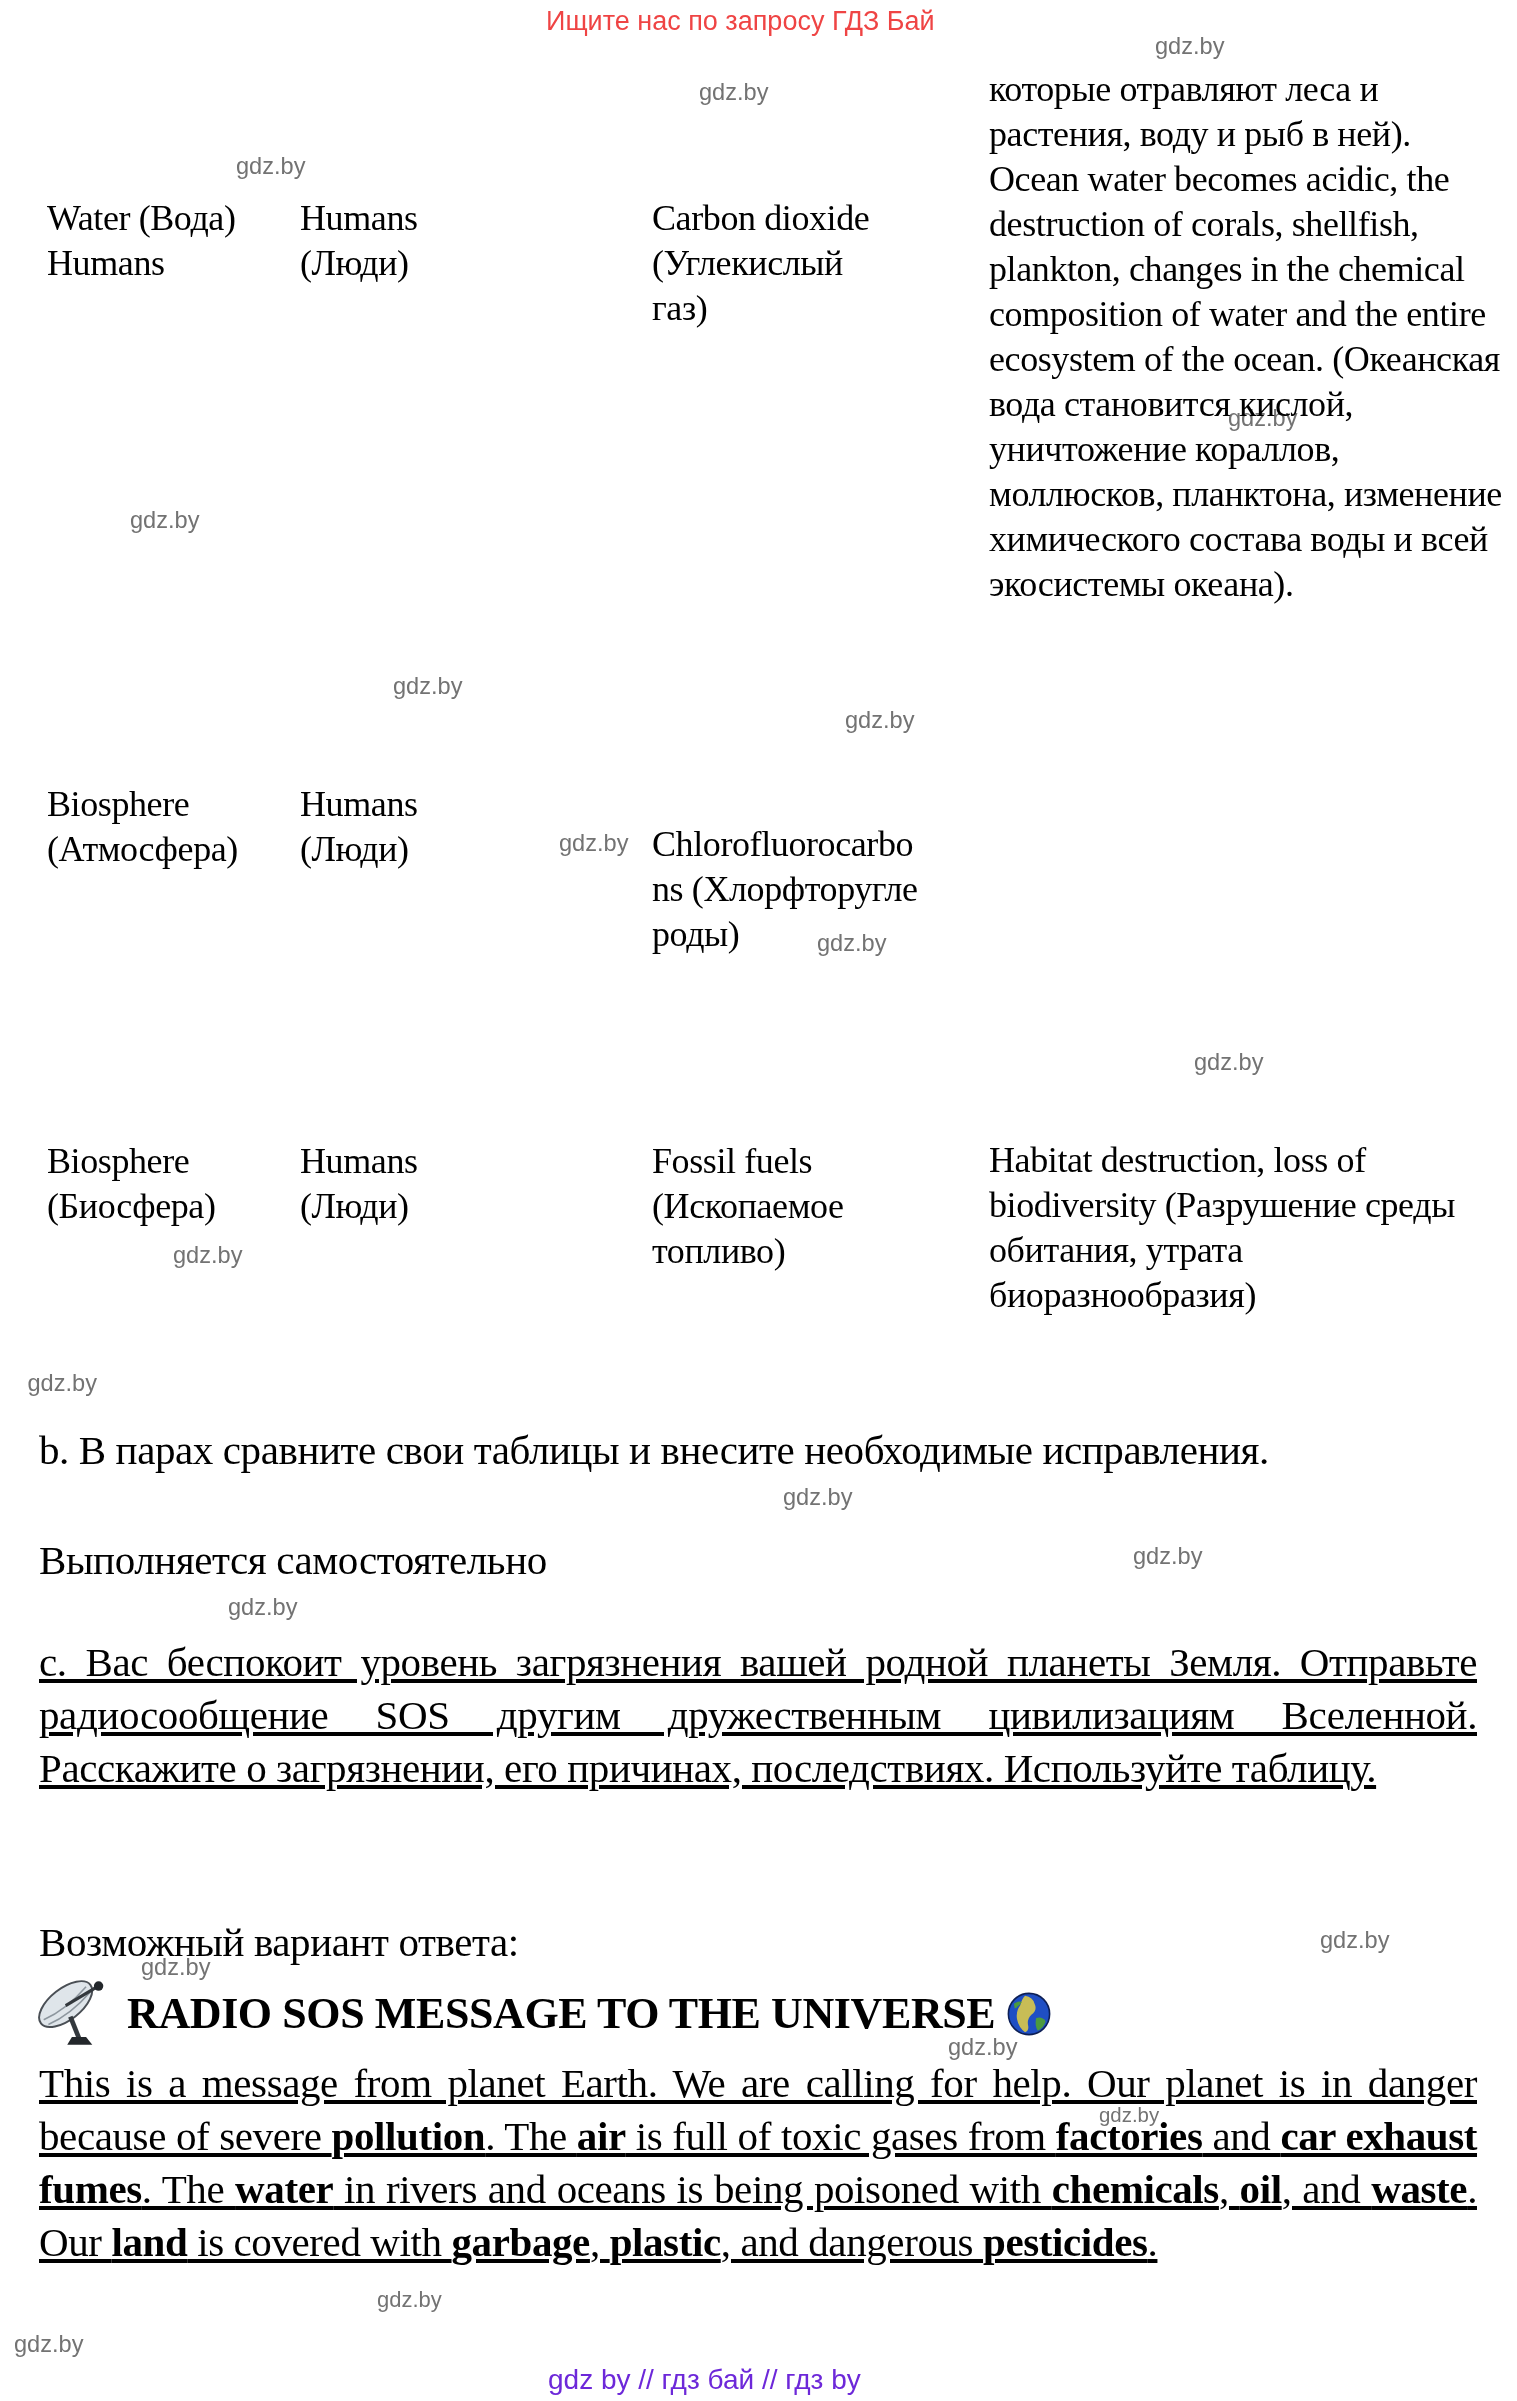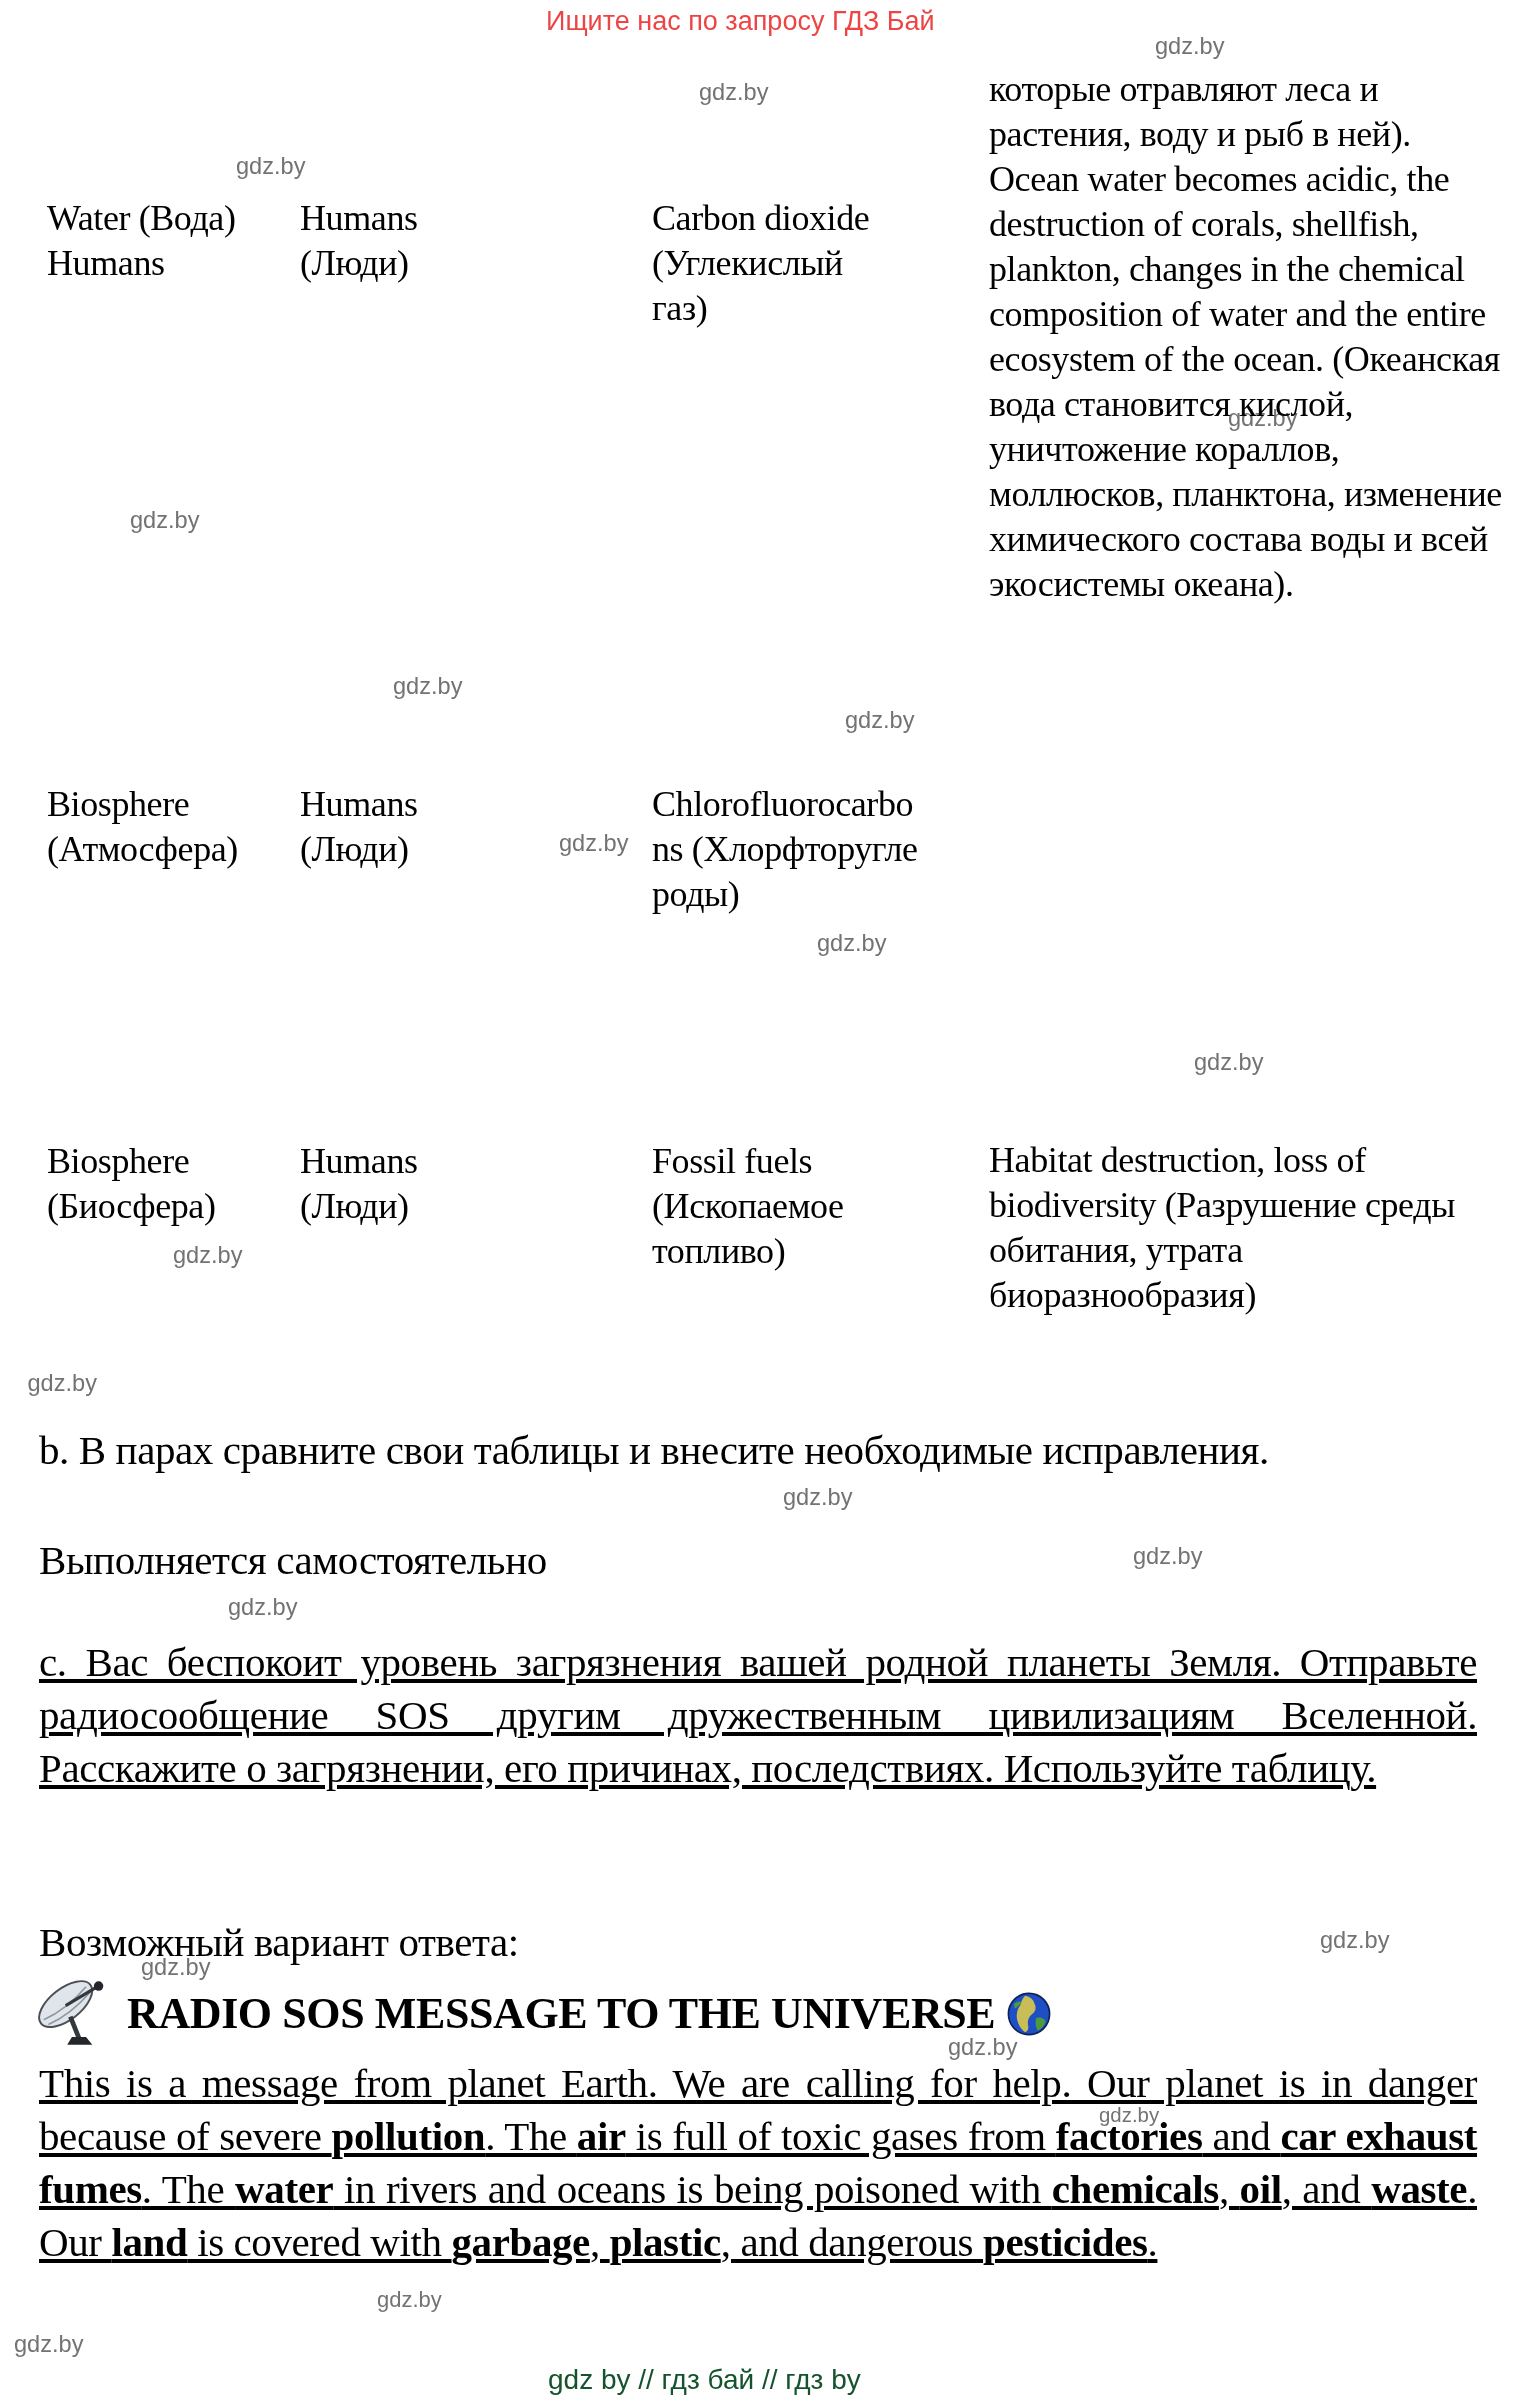--- a/index.html
+++ b/index.html
@@ -11,21 +11,21 @@
     position:absolute;left:546px;top:6.3px;font-family:"Liberation Sans","DejaVu Sans",sans-serif;
     font-size:27px;font-weight:400;
   }
   .wm{
     position:absolute;font-family:"Liberation Sans","DejaVu Sans",sans-serif;color:#737373;
     white-space:nowrap;
   }
   .cell{
     position:absolute;font-size:36px;line-height:45px;white-space:pre-line;letter-spacing:-0.4px;
   }
-  .cell.brk{white-space:normal;word-break:break-all;}
+  .cell.brk{white-space:normal;word-break:break-all;margin-top:40px;}
   .para{
     position:absolute;left:39px;width:1438px;font-size:41px;line-height:53px;letter-spacing:-0.4px;
   }
   .justify{text-align:justify;text-decoration:underline;}
   .sos-row{
     position:absolute;left:31px;top:1979px;display:flex;align-items:center;gap:11px;
   }
   .sos-title{font-size:44px;font-weight:bold;letter-spacing:-0.4px;white-space:nowrap;}
   .footer{
     position:absolute;left:548px;top:2364px;font-family:"Liberation Sans","DejaVu Sans",sans-serif;
@@ -116,16 +116,16 @@
         <circle cx="29" cy="29" r="26" fill="#1f4fc4" stroke="#0d1f55" stroke-width="2"></circle>
         <path d="M24 6 Q34 8 36 16 Q40 24 32 30 Q26 36 28 44 Q29 50 24 52 Q16 46 14 36 Q12 26 18 18 Q20 10 24 6 Z" fill="#c8bd56"></path>
         <path d="M38 34 Q46 32 50 38 Q48 46 40 50 Q36 44 38 34 Z" fill="#4c9a3f"></path>
         <path d="M10 16 Q16 12 20 14 Q16 20 11 22 Z" fill="#4c9a3f"></path>
       </svg>
     </span>
   </div>
 
   <div class="para justify" style="top:2057px"><span>This is a message from planet Earth. We are calling for help. Our planet is in danger because of severe </span><b>pollution</b><span>. The </span><b>air</b><span> is full of toxic gases from </span><b>factories</b><span> and </span><b>car exhaust fumes</b><span>. The </span><b>water</b><span> in rivers and oceans is being poisoned with </span><b>chemicals</b><span>, </span><b>oil</b><span>, and </span><b>waste</b><span>. Our </span><b>land</b><span> is covered with </span><b>garbage</b><span>, </span><b>plastic</b><span>, and dangerous </span><b>pesticides</b><span>.</span></div>
 
-  <div class="footer" style="color: #14532d;">gdz by  //  гдз бай  //  гдз by</div>
+  <div class="footer" style="color: #6d28d9;">gdz by  //  гдз бай  //  гдз by</div>
 
 </div>
 
 
 </body></html>

